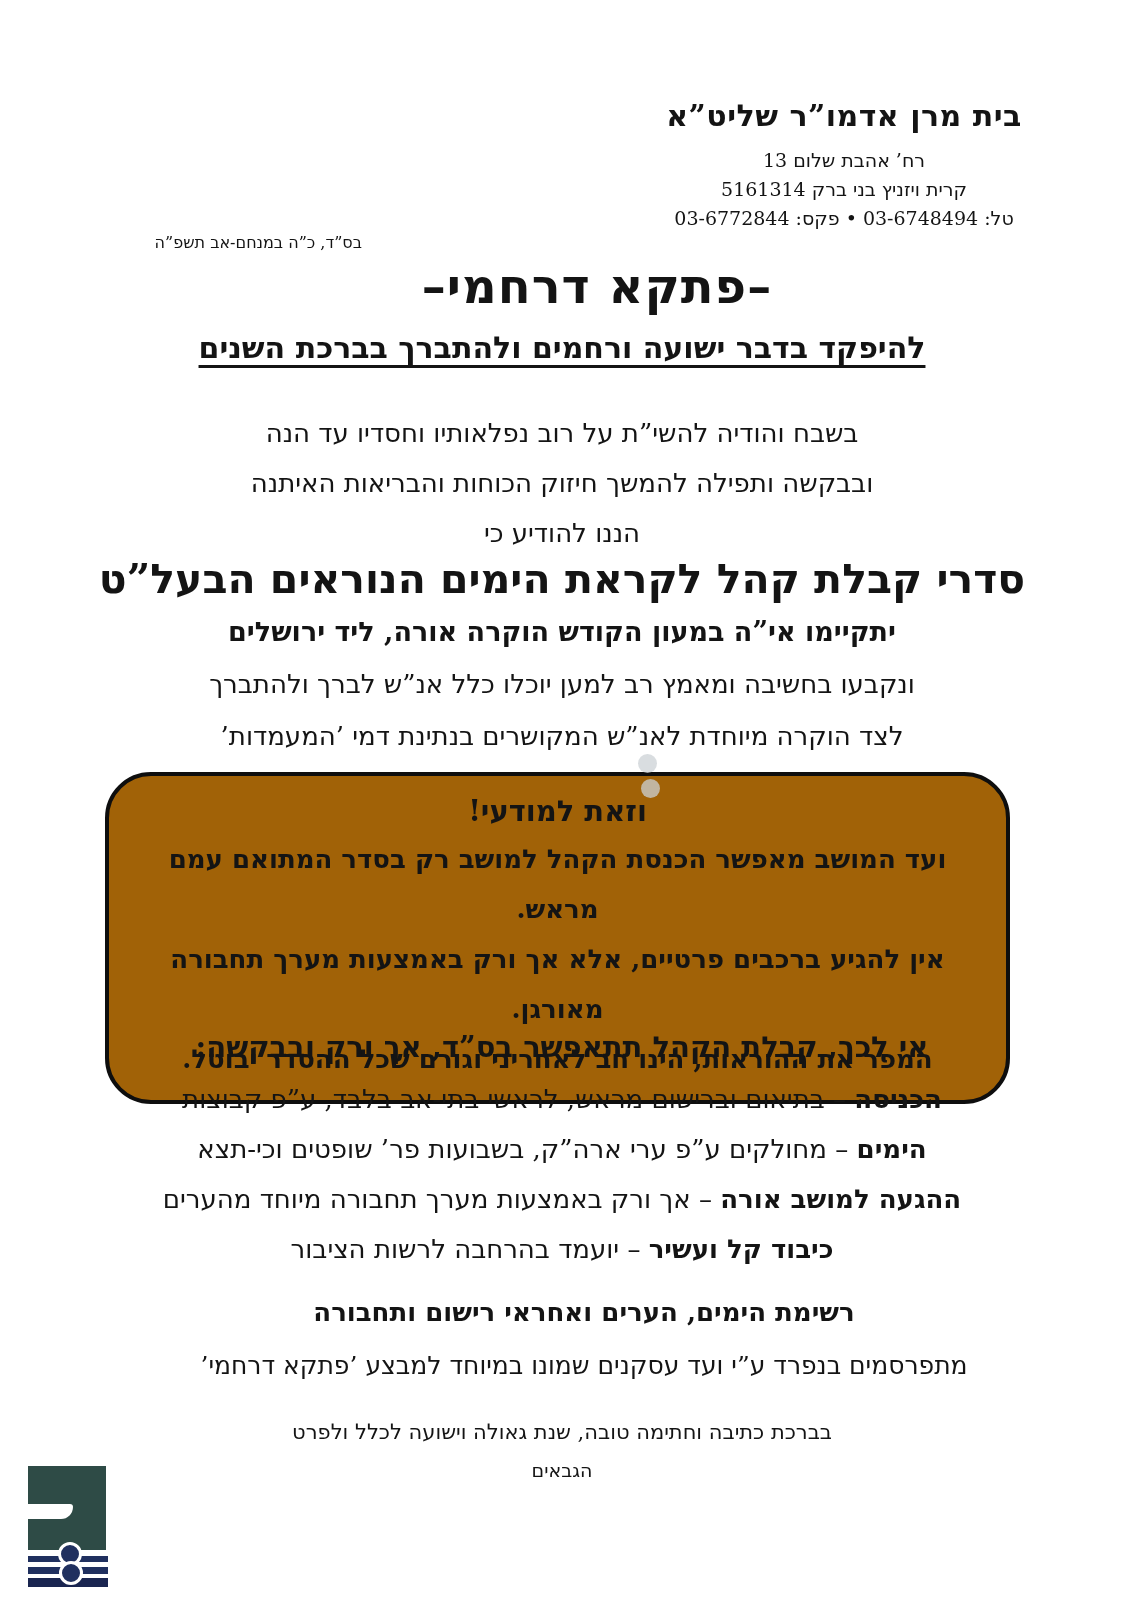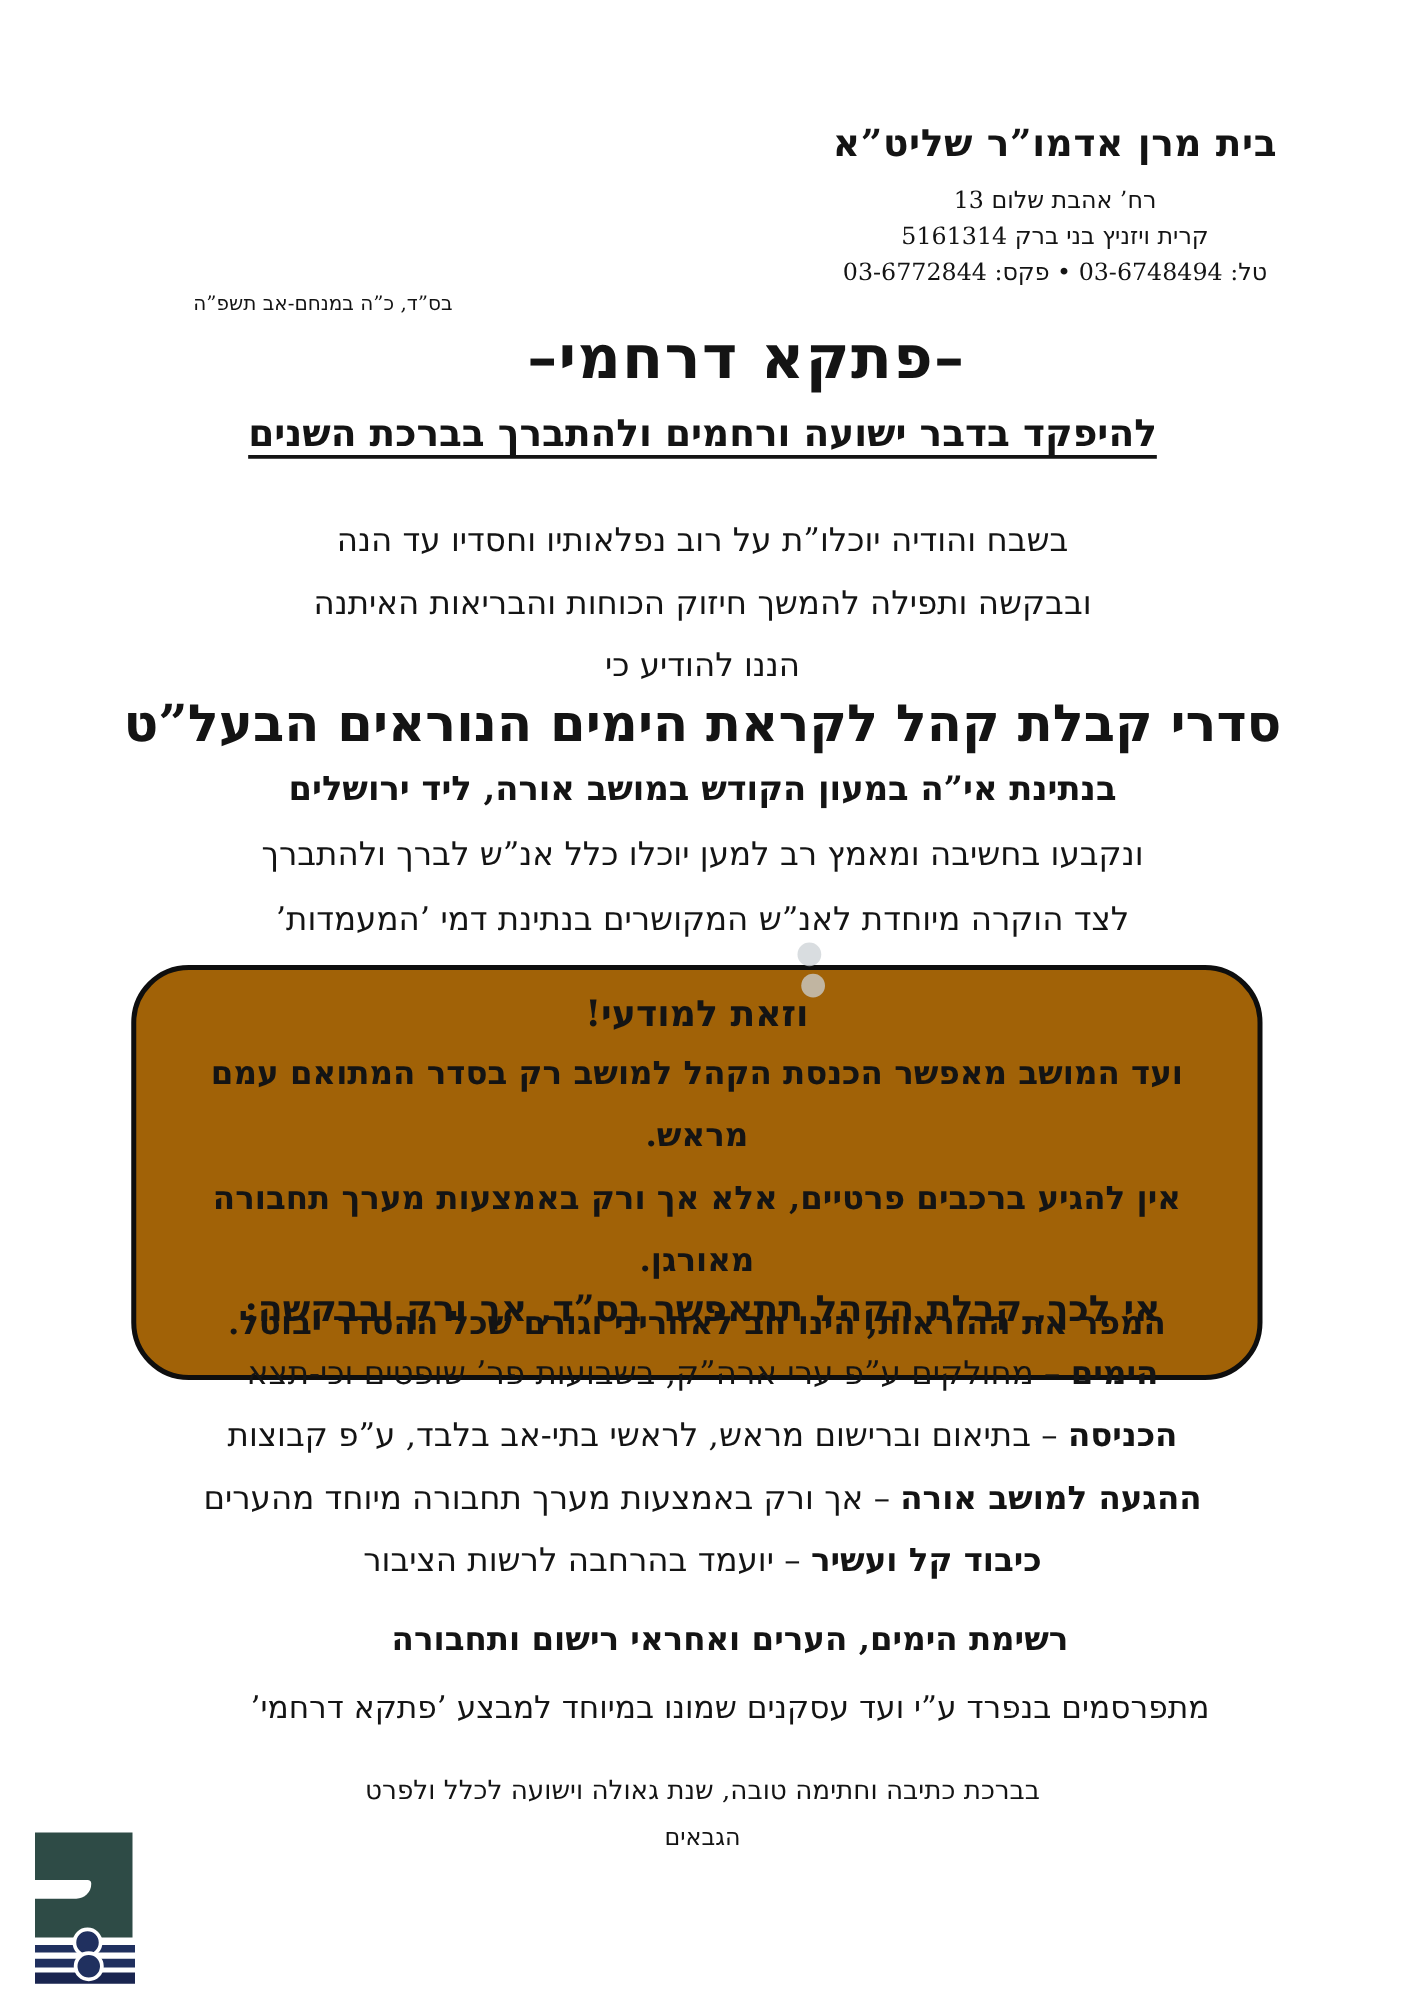--- a/index.html
+++ b/index.html
@@ -66,43 +66,43 @@
   <div class="line">קרית ויזניץ בני ברק 5161314</div>
   <div class="line">טל: 03-6748494 • פקס: 03-6772844</div>
 </div>
 
 <div class="dateline">בס”ד, כ”ה במנחם-אב תשפ”ה</div>
 
 <div class="title">–פתקא דרחמי–</div>
 <div class="subtitle">להיפקד בדבר ישועה ורחמים ולהתברך בברכת השנים</div>
 
 <div class="intro">
-  <div>בשבח והודיה יוכלו”ת על רוב נפלאותיו וחסדיו עד הנה</div>
+  <div>בשבח והודיה להשי”ת על רוב נפלאותיו וחסדיו עד הנה</div>
   <div>ובבקשה ותפילה להמשך חיזוק הכוחות והבריאות האיתנה</div>
   <div>הננו להודיע כי</div>
 </div>
 
 <div class="announce">
   <div class="b1">סדרי קבלת קהל לקראת הימים הנוראים הבעל”ט</div>
-  <div class="b2">בנתינת אי”ה במעון הקודש במושב אורה, ליד ירושלים</div>
+  <div class="b2">יתקיימו אי”ה במעון הקודש הוקרה אורה, ליד ירושלים</div>
   <div class="r">ונקבעו בחשיבה ומאמץ רב למען יוכלו כלל אנ”ש לברך ולהתברך</div>
   <div class="r">לצד הוקרה מיוחדת לאנ”ש המקושרים בנתינת דמי ’המעמדות’</div>
 </div>
 
 <div class="notice">
   <div class="head">וזאת למודעי!</div>
   <div class="ln">ועד המושב מאפשר הכנסת הקהל למושב רק בסדר המתואם עמם מראש.</div>
   <div class="ln">אין להגיע ברכבים פרטיים, אלא אך ורק באמצעות מערך תחבורה מאורגן.</div>
   <div class="ln">המפר את ההוראות, הינו חב לאחריני וגורם שכל ההסדר יבוטל.</div>
 </div>
 
 <div class="conds">
   <div class="head">אי לכך, קבלת הקהל תתאפשר בס”ד, אך ורק ובבקשה:</div>
+  <div class="item"><span class="lead">הכניסה</span><span> – בתיאום וברישום מראש, לראשי בתי-אב בלבד, ע”פ קבוצות</span></div>
   <div class="item"><span class="lead">הימים</span><span> – מחולקים ע”פ ערי ארה”ק, בשבועות פר’ שופטים וכי-תצא</span></div>
-  <div class="item"><span class="lead">הכניסה</span><span> – בתיאום וברישום מראש, לראשי בתי-אב בלבד, ע”פ קבוצות</span></div>
   <div class="item"><span class="lead">ההגעה למושב אורה</span><span> – אך ורק באמצעות מערך תחבורה מיוחד מהערים</span></div>
   <div class="item"><span class="lead">כיבוד קל ועשיר</span><span> – יועמד בהרחבה לרשות הציבור</span></div>
 </div>
 
 <div class="flist">
   <div class="head">רשימת הימים, הערים ואחראי רישום ותחבורה</div>
   <div class="note">מתפרסמים בנפרד ע”י ועד עסקנים שמונו במיוחד למבצע ’פתקא דרחמי’</div>
 </div>
 
 <div class="blessing">בברכת כתיבה וחתימה טובה, שנת גאולה וישועה לכלל ולפרט</div>

